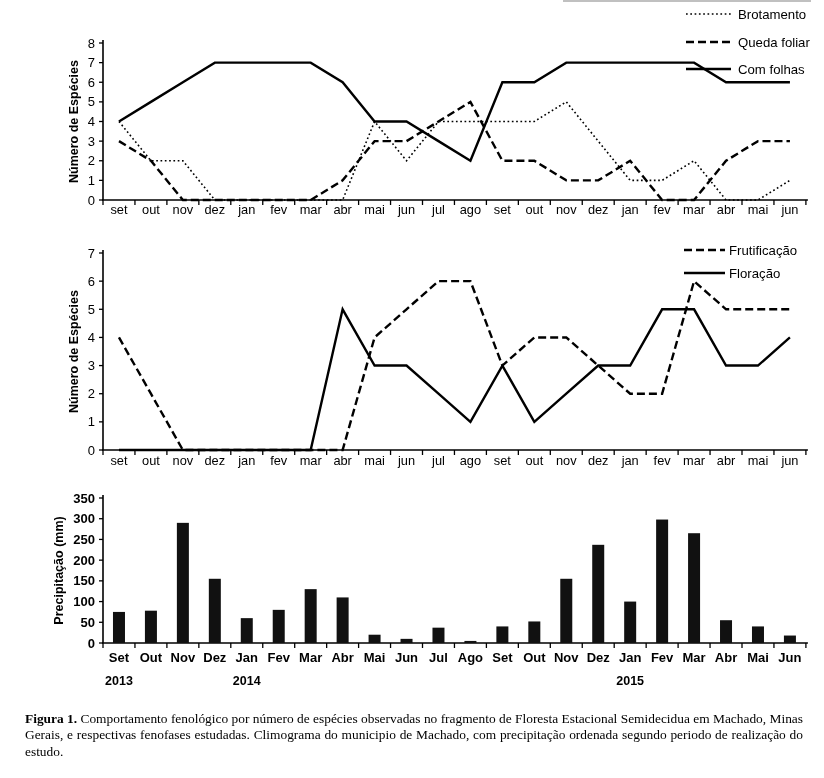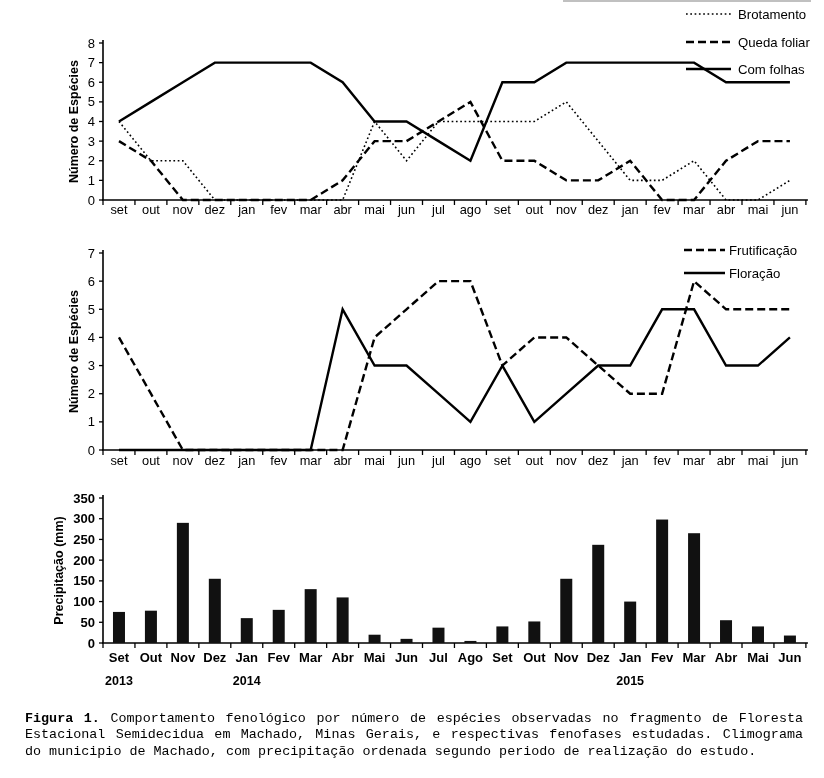--- a/index.html
+++ b/index.html
@@ -7,21 +7,21 @@
     position:relative;
     width:824px;height:778px;
     background:#ffffff;
     font-family:"Liberation Sans",sans-serif;
     overflow:hidden;
   }
   .figure svg{display:block;}
   .caption{
     position:absolute;
     left:25px; top:711px; width:778px;
-    font-family:Liberation Mono, monospace;
+    font-family:Liberation Serif, serif;
     font-size:13.4px; line-height:16.3px;
     color:#000; text-align:justify;
   }
   .cap-label{font-weight:bold;}
 </style>
 </head>
 <body>
 
 <div class="figure">
   <svg width="824" height="232" viewBox="0 0 824 232">

